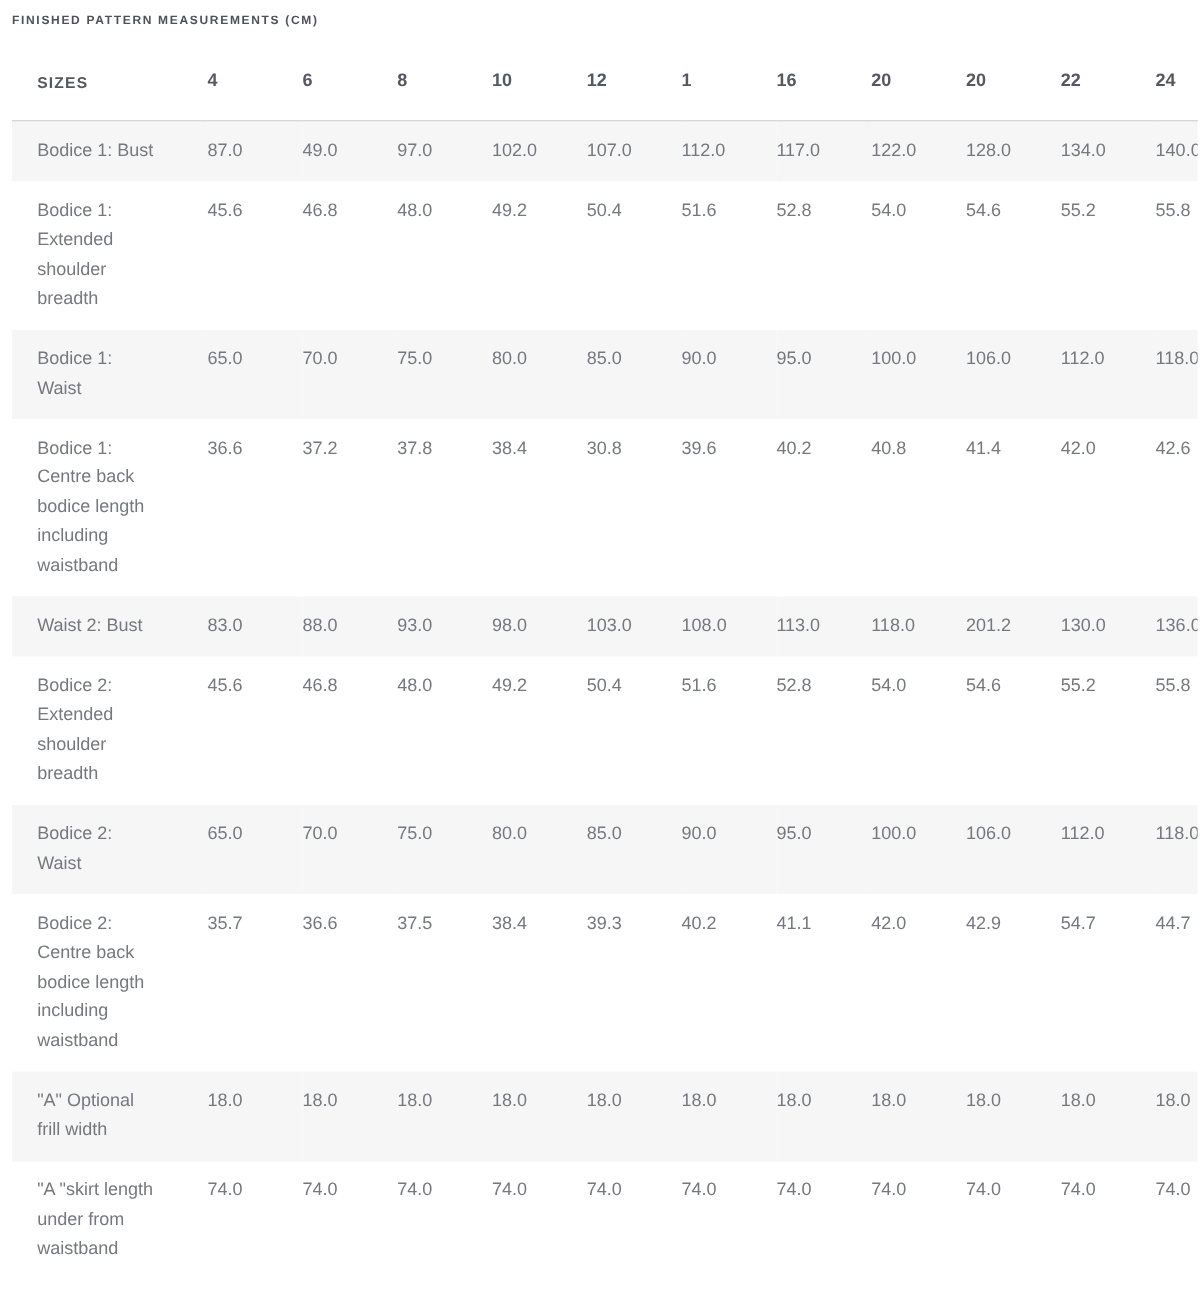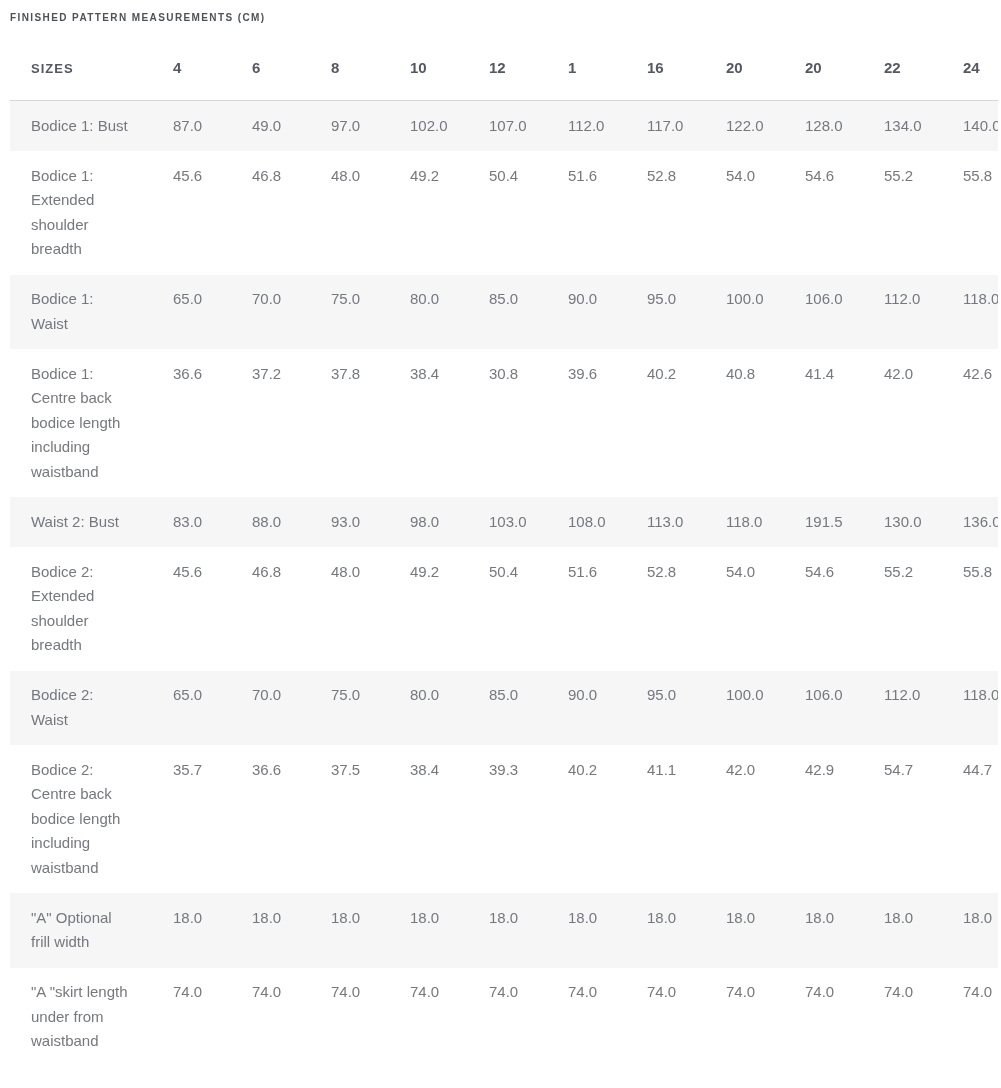--- a/index.html
+++ b/index.html
@@ -155,21 +155,21 @@
           <tr>
             <td class="row-label">Waist 2: Bust</td>
             <td>83.0</td>
             <td>88.0</td>
             <td>93.0</td>
             <td>98.0</td>
             <td>103.0</td>
             <td>108.0</td>
             <td>113.0</td>
             <td>118.0</td>
-            <td>191.5</td>
+            <td>201.2</td>
             <td>130.0</td>
             <td>136.0</td>
           </tr>
           <tr>
             <td class="row-label">Bodice 2: Extended shoulder breadth</td>
             <td>45.6</td>
             <td>46.8</td>
             <td>48.0</td>
             <td>49.2</td>
             <td>50.4</td>

